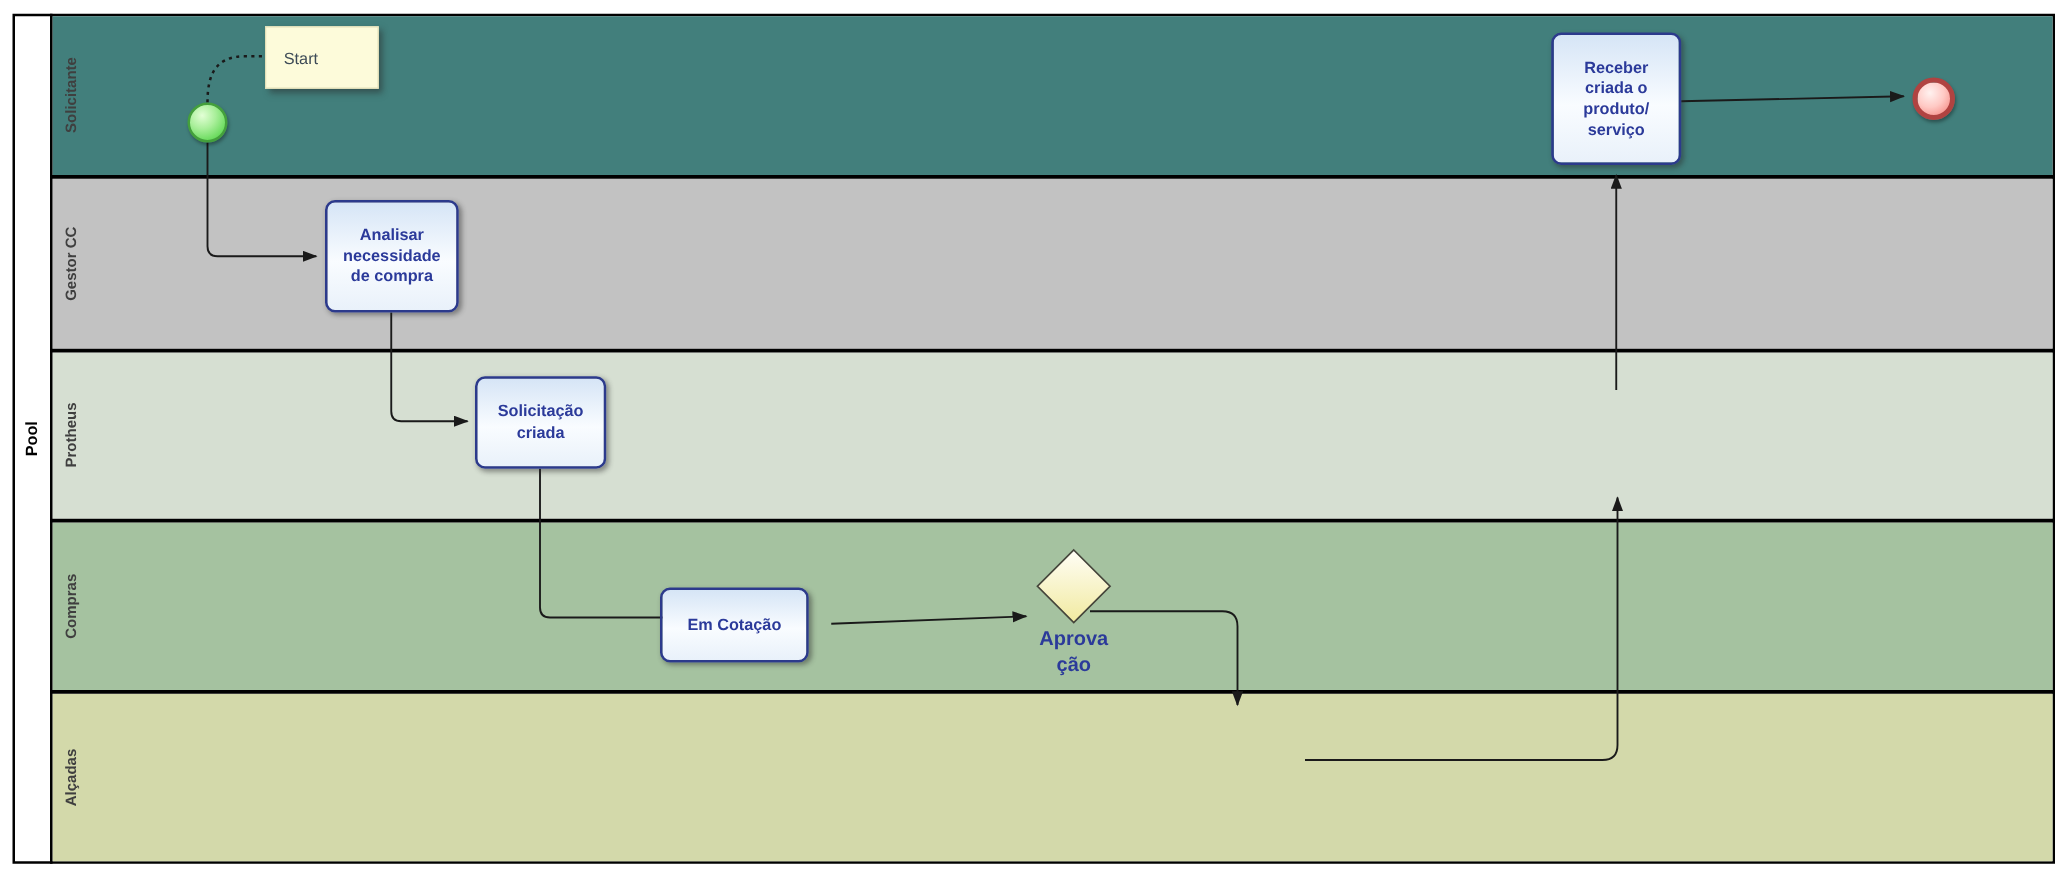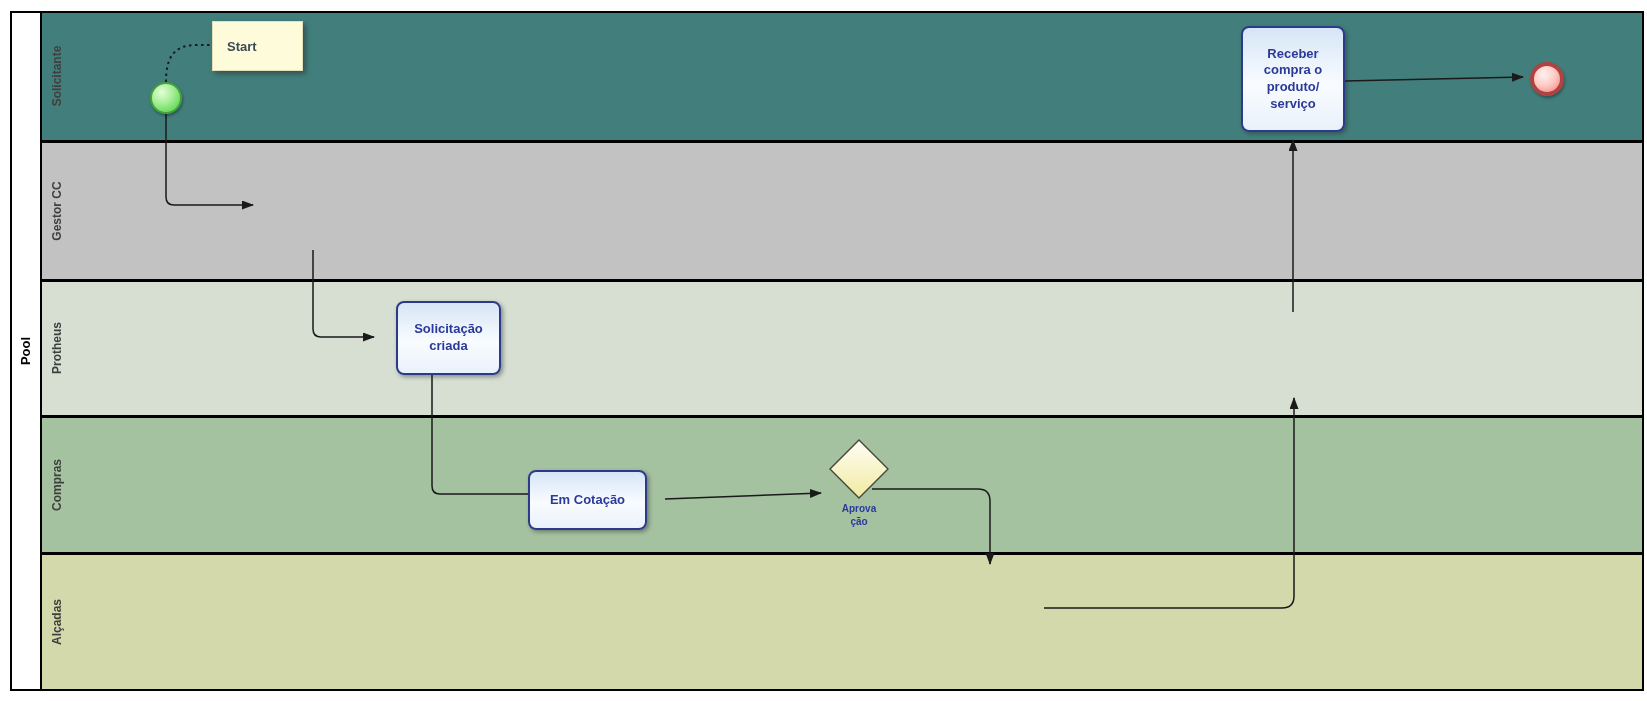--- a/index.html
+++ b/index.html
@@ -25,31 +25,31 @@
     border:2px solid #2c3a8c;border-radius:8px;
     background:linear-gradient(to bottom,#d6e5f6 0%,#f9fcff 55%,#e9f1fa 100%);
     box-shadow:2px 2px 4px rgba(40,40,40,.45);
     display:flex;align-items:center;justify-content:center;
     text-align:center;font-weight:bold;font-size:13px;line-height:1.28;color:#2b3a9a;}
   .pre{white-space:pre-line;}
 
   .note{position:absolute;z-index:10;background:#fdfbda;border:1px solid #e3e0b8;
     box-shadow:3px 3px 5px rgba(40,40,40,.5);
     display:flex;align-items:center;padding-left:14px;box-sizing:border-box;
-    font-weight:bold;font-size:13px;color:#3d4a56;}
+    font-weight:normal;font-size:13px;color:#3d4a56;}
 
   .event{position:absolute;z-index:10;border-radius:50%;box-sizing:border-box;}
   .event-start{border:2px solid #44a03c;
     background:radial-gradient(circle at 35% 30%,#e3ffd6 0%,#a9ef9a 40%,#67da5b 78%,#55c94a 100%);
     box-shadow:1px 2px 3px rgba(0,0,0,.35);}
   .event-end{border:4px solid #b04341;
     background:radial-gradient(circle at 38% 32%,#fff2f0 0%,#ffc9c4 48%,#f58e88 88%,#f07d77 100%);
     box-shadow:1px 2px 3px rgba(0,0,0,.35);}
 
-  .gw-label{position:absolute;z-index:10;text-align:center;font-weight:bold;font-size:10px;
+  .gw-label{position:absolute;z-index:10;text-align:center;font-weight:bold;font-size:16px;
     line-height:1.3;color:#2b3a9a;white-space:pre-line;}
 </style>
 </head>
 <body>
 
 <div class="canvas">
 
   <div class="pool-frame"></div>
   <div class="pool-vlabel" style="left:25px;top:351px;">Pool</div>
   <div class="lane-col-divider"></div>
@@ -94,31 +94,34 @@
 
     <polygon class="shape" points="859,440 888,469 859,498 830,469" fill="url(#gwGrad)" stroke="#44443a" stroke-width="1.4"></polygon>
   </svg>
 
   <div class="note" style="left:212px;top:21px;width:91px;height:50px;">
     <span class="pre">Start</span>
   </div>
 
   <div class="event event-start" style="left:150px;top:82px;width:32px;height:32px;"></div>
 
+  <div class="task pre" style="left:260px;top:160px;width:107px;height:90px;">Analisar
+necessidade
+de compra</div>
 
-  <div class="task pre" style="left:380px;top:301px;width:105px;height:74px;margin-left:16px;">Solicitação
+  <div class="task pre" style="left:380px;top:301px;width:105px;height:74px;">Solicitação
 criada</div>
 
   <div class="task pre" style="left:528px;top:470px;width:119px;height:60px;text-align:center;">Em Cotação</div>
 
   <div class="gw-label" style="left:814px;top:502px;width:90px;">Aprova
 ção</div>
 
 
 
   <div class="task pre" style="left:1241px;top:26px;width:104px;height:106px;">Receber
-compra o
+criada o
 produto/
 serviço</div>
 
   <div class="event event-end" style="left:1530px;top:62px;width:34px;height:34px;"></div>
 
 </div>
 
 </body></html>

